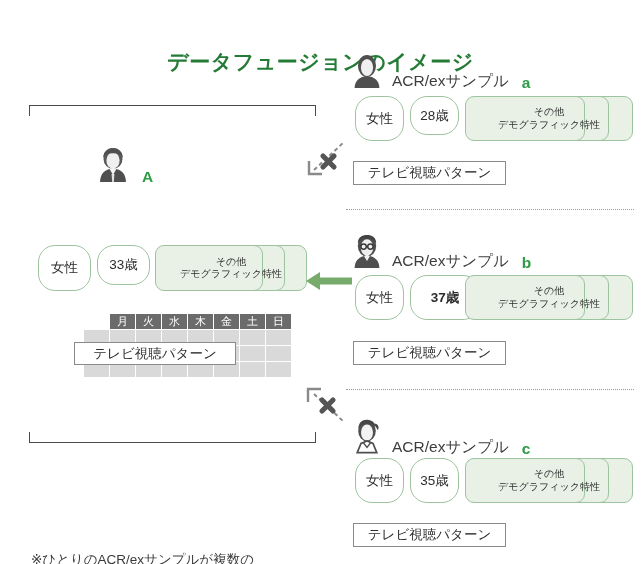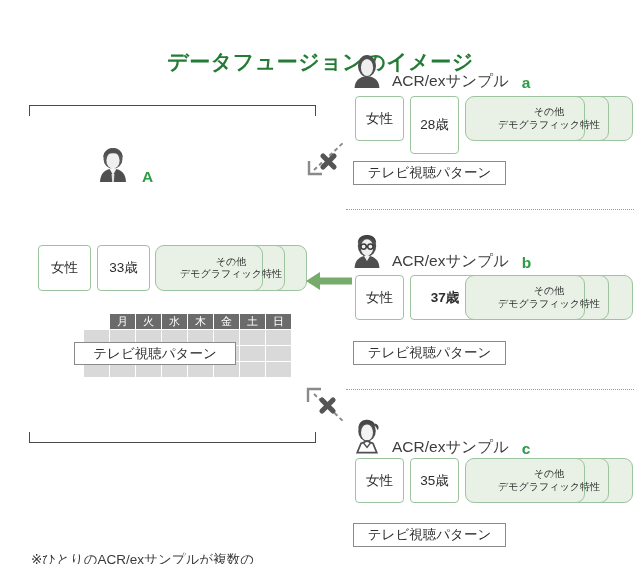--- a/index.html
+++ b/index.html
@@ -76,21 +76,21 @@
     font-size: 15.5px;
     font-weight: 700;
     color: #2e9c46;
     margin-left: 3px;
   }
 
   
   .chip {
     box-sizing: border-box;
     border: 1.3px solid #9cc49f;
-    border-radius: 4px;
+    border-radius: 17px;
     background: #ffffff;
     display: flex;
     align-items: center;
     justify-content: center;
     font-size: 13.5px;
     color: #2d2d2d;
     position: absolute;
   }
 
   
@@ -221,21 +221,21 @@
       <path d="M6.4 9.5 C6.4 3.6 10.6 1 16 1 C21.4 1 25.6 3.6 25.6 9.5 C24 6.5 21 5.2 16 5.2 C11 5.2 8 6.5 6.4 9.5 Z" fill="#4f4f4f"></path>
       <path d="M16 20.5 C7 21.5 3.5 25.5 3 34 L29 34 C28.5 25.5 25 21.5 16 20.5 Z" fill="#4f4f4f"></path>
       <path d="M12.6 20.9 L16 27 L19.4 20.9 L16 19.6 Z" fill="#f4f4f4"></path>
       <path d="M14.6 26.6 L16 24.2 L17.4 26.6 L16.8 34 L15.2 34 Z" fill="#e2e2e2"></path>
     </svg>
   </span>
   <span class="person-code">A</span>
 </div>
 
 <div class="chip" style="left:38px; top:245px; width:53px; height:46px;">女性</div>
-<div class="chip" style="left:97px; top:245px; width:53px; height:46px;">33歳</div>
+<div class="chip" style="left:97px; top:245px; width:53px; height:40px;">33歳</div>
 
 <div class="stack-wrap" style="left:155px; top:245px; width:152px; height:46px;">
   <div class="stack-card" style="left:44px; width:108px; height:46px;"></div>
   <div class="stack-card" style="left:22px; width:108px; height:46px;"></div>
   <div class="stack-card" style="left:0px;  width:108px; height:46px;"></div>
   <div class="stack-label">
     <span>その他</span>
     <span>デモグラフィック特性</span>
   </div>
 </div>
@@ -296,21 +296,21 @@
     <svg width="30" height="34" viewBox="0 0 30 34">
       <ellipse cx="15" cy="12" rx="9" ry="11" fill="#4f4f4f"></ellipse>
       <ellipse cx="15" cy="13.5" rx="6.1" ry="8.6" fill="#efefef"></ellipse>
       <path d="M15 22 C6.5 23 3 27 2.6 34 L27.4 34 C27 27 23.5 23 15 22 Z" fill="#4f4f4f"></path>
     </svg>
   </span>
   <span class="person-name">ACR/exサンプル</span>
   <span class="person-code">a</span>
 </div>
 <div class="chip" style="left:355px; top:96px; width:49px; height:45px;">女性</div>
-<div class="chip" style="left:410px; top:96px; width:49px; height:58px;">28歳</div>
+<div class="chip" style="left:410px; top:96px; width:49px; height:39px;">28歳</div>
 <div class="stack-wrap" style="left:465px; top:96px; width:168px; height:45px;">
   <div class="stack-card" style="left:48px; width:120px; height:45px;"></div>
   <div class="stack-card" style="left:24px; width:120px; height:45px;"></div>
   <div class="stack-card" style="left:0px;  width:120px; height:45px;"></div>
   <div class="stack-label">
     <span>その他</span>
     <span>デモグラフィック特性</span>
   </div>
 </div>
 <div class="tv-box" style="left:353px; top:161px; width:153px; height:24px;">テレビ視聴パターン</div>

